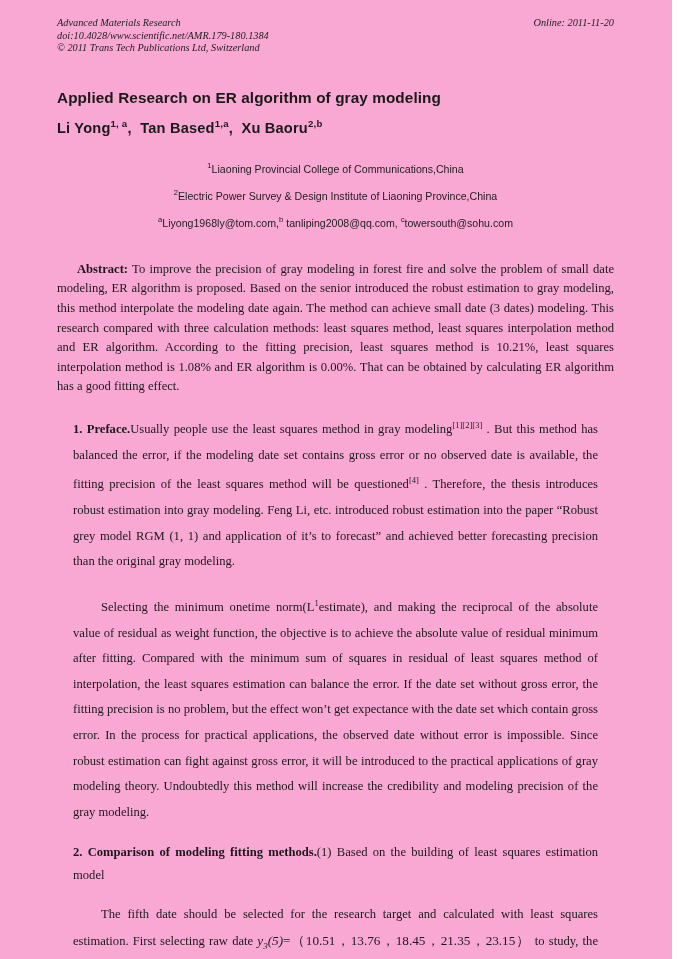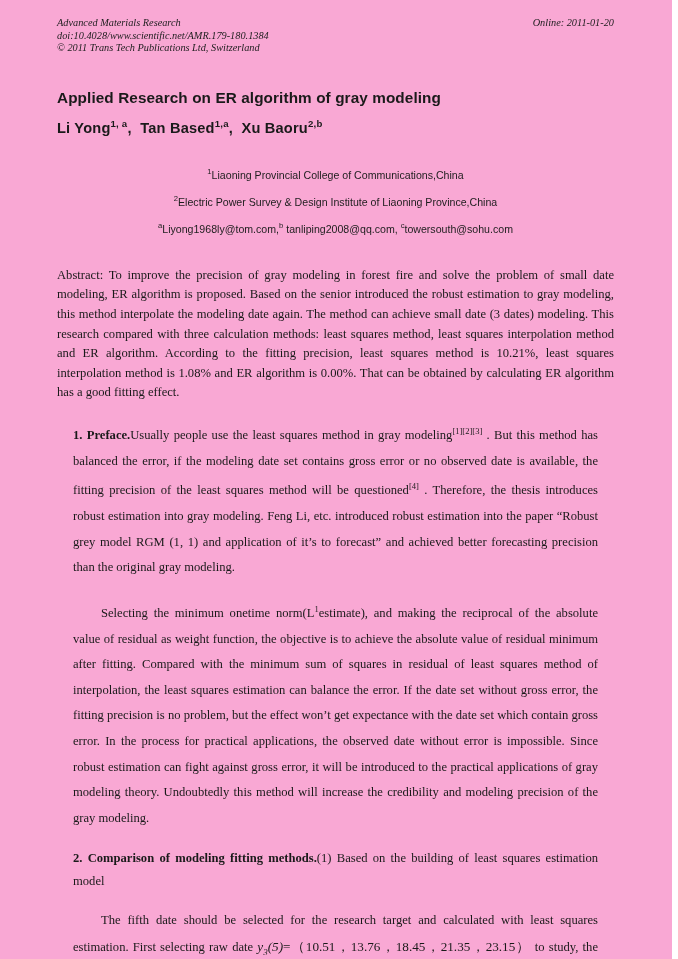--- a/index.html
+++ b/index.html
@@ -58,21 +58,21 @@
     font-weight: bold;
     margin-top: 6px;
     line-height: 20px;
     letter-spacing: 0.2px;
   }
   .authors sup, .paper-title sup { font-size: 0.66em; font-weight: bold; }
 
   
   .affiliations {
     text-align: center;
-    margin-top: 22px;
+    margin-top: 16px;
     font-family: "Liberation Sans", "DejaVu Sans", sans-serif;
     font-size: 10.6px;
     line-height: 24.5px;
     color: #1d1d1d;
   }
   .affiliations sup { font-size: 0.72em; }
   .affil-line { display: block; }
 
   
   .keywords {
@@ -84,21 +84,21 @@
   .keywords .kw-label { font-weight: bold; }
 
   
   .abstract {
     margin-top: 25px;
     font-size: 12.6px;
     line-height: 19.6px;
     text-align: justify;
     text-justify: inter-word;
   }
-  .abstract .abs-label { font-weight: normal; }
+  .abstract .abs-label { font-weight: bold; margin-left: 20px; }
 
   
   .body-para {
     font-size: 12.6px;
     line-height: 25.6px;
     text-align: justify;
     text-justify: inter-word;
     margin: 16px;
   }
   .body-para.tight { line-height: 22.4px; }
@@ -118,21 +118,21 @@
 </style>
 </head>
 <body>
 
 <div class="page">
 
   <div class="journal-header">
     <div class="line">Advanced Materials Research</div>
     <div class="line">doi:10.4028/www.scientific.net/AMR.179-180.1384</div>
     <div class="line">© 2011 Trans Tech Publications Ltd, Switzerland</div>
-    <div class="online-date">Online: 2011-01-20</div>
+    <div class="online-date">Online: 2011-11-20</div>
   </div>
 
   <div class="title-block">
     <div class="paper-title">Applied Research on ER algorithm of gray modeling</div>
     <div class="authors">
       <span>Li Yong</span><sup>1, a</sup><span>,</span>&nbsp;
       <span>Tan Based</span><sup>1,a</sup><span>,</span>&nbsp;
       <span>Xu Baoru</span><sup>2,b</sup>
     </div>
   </div>

